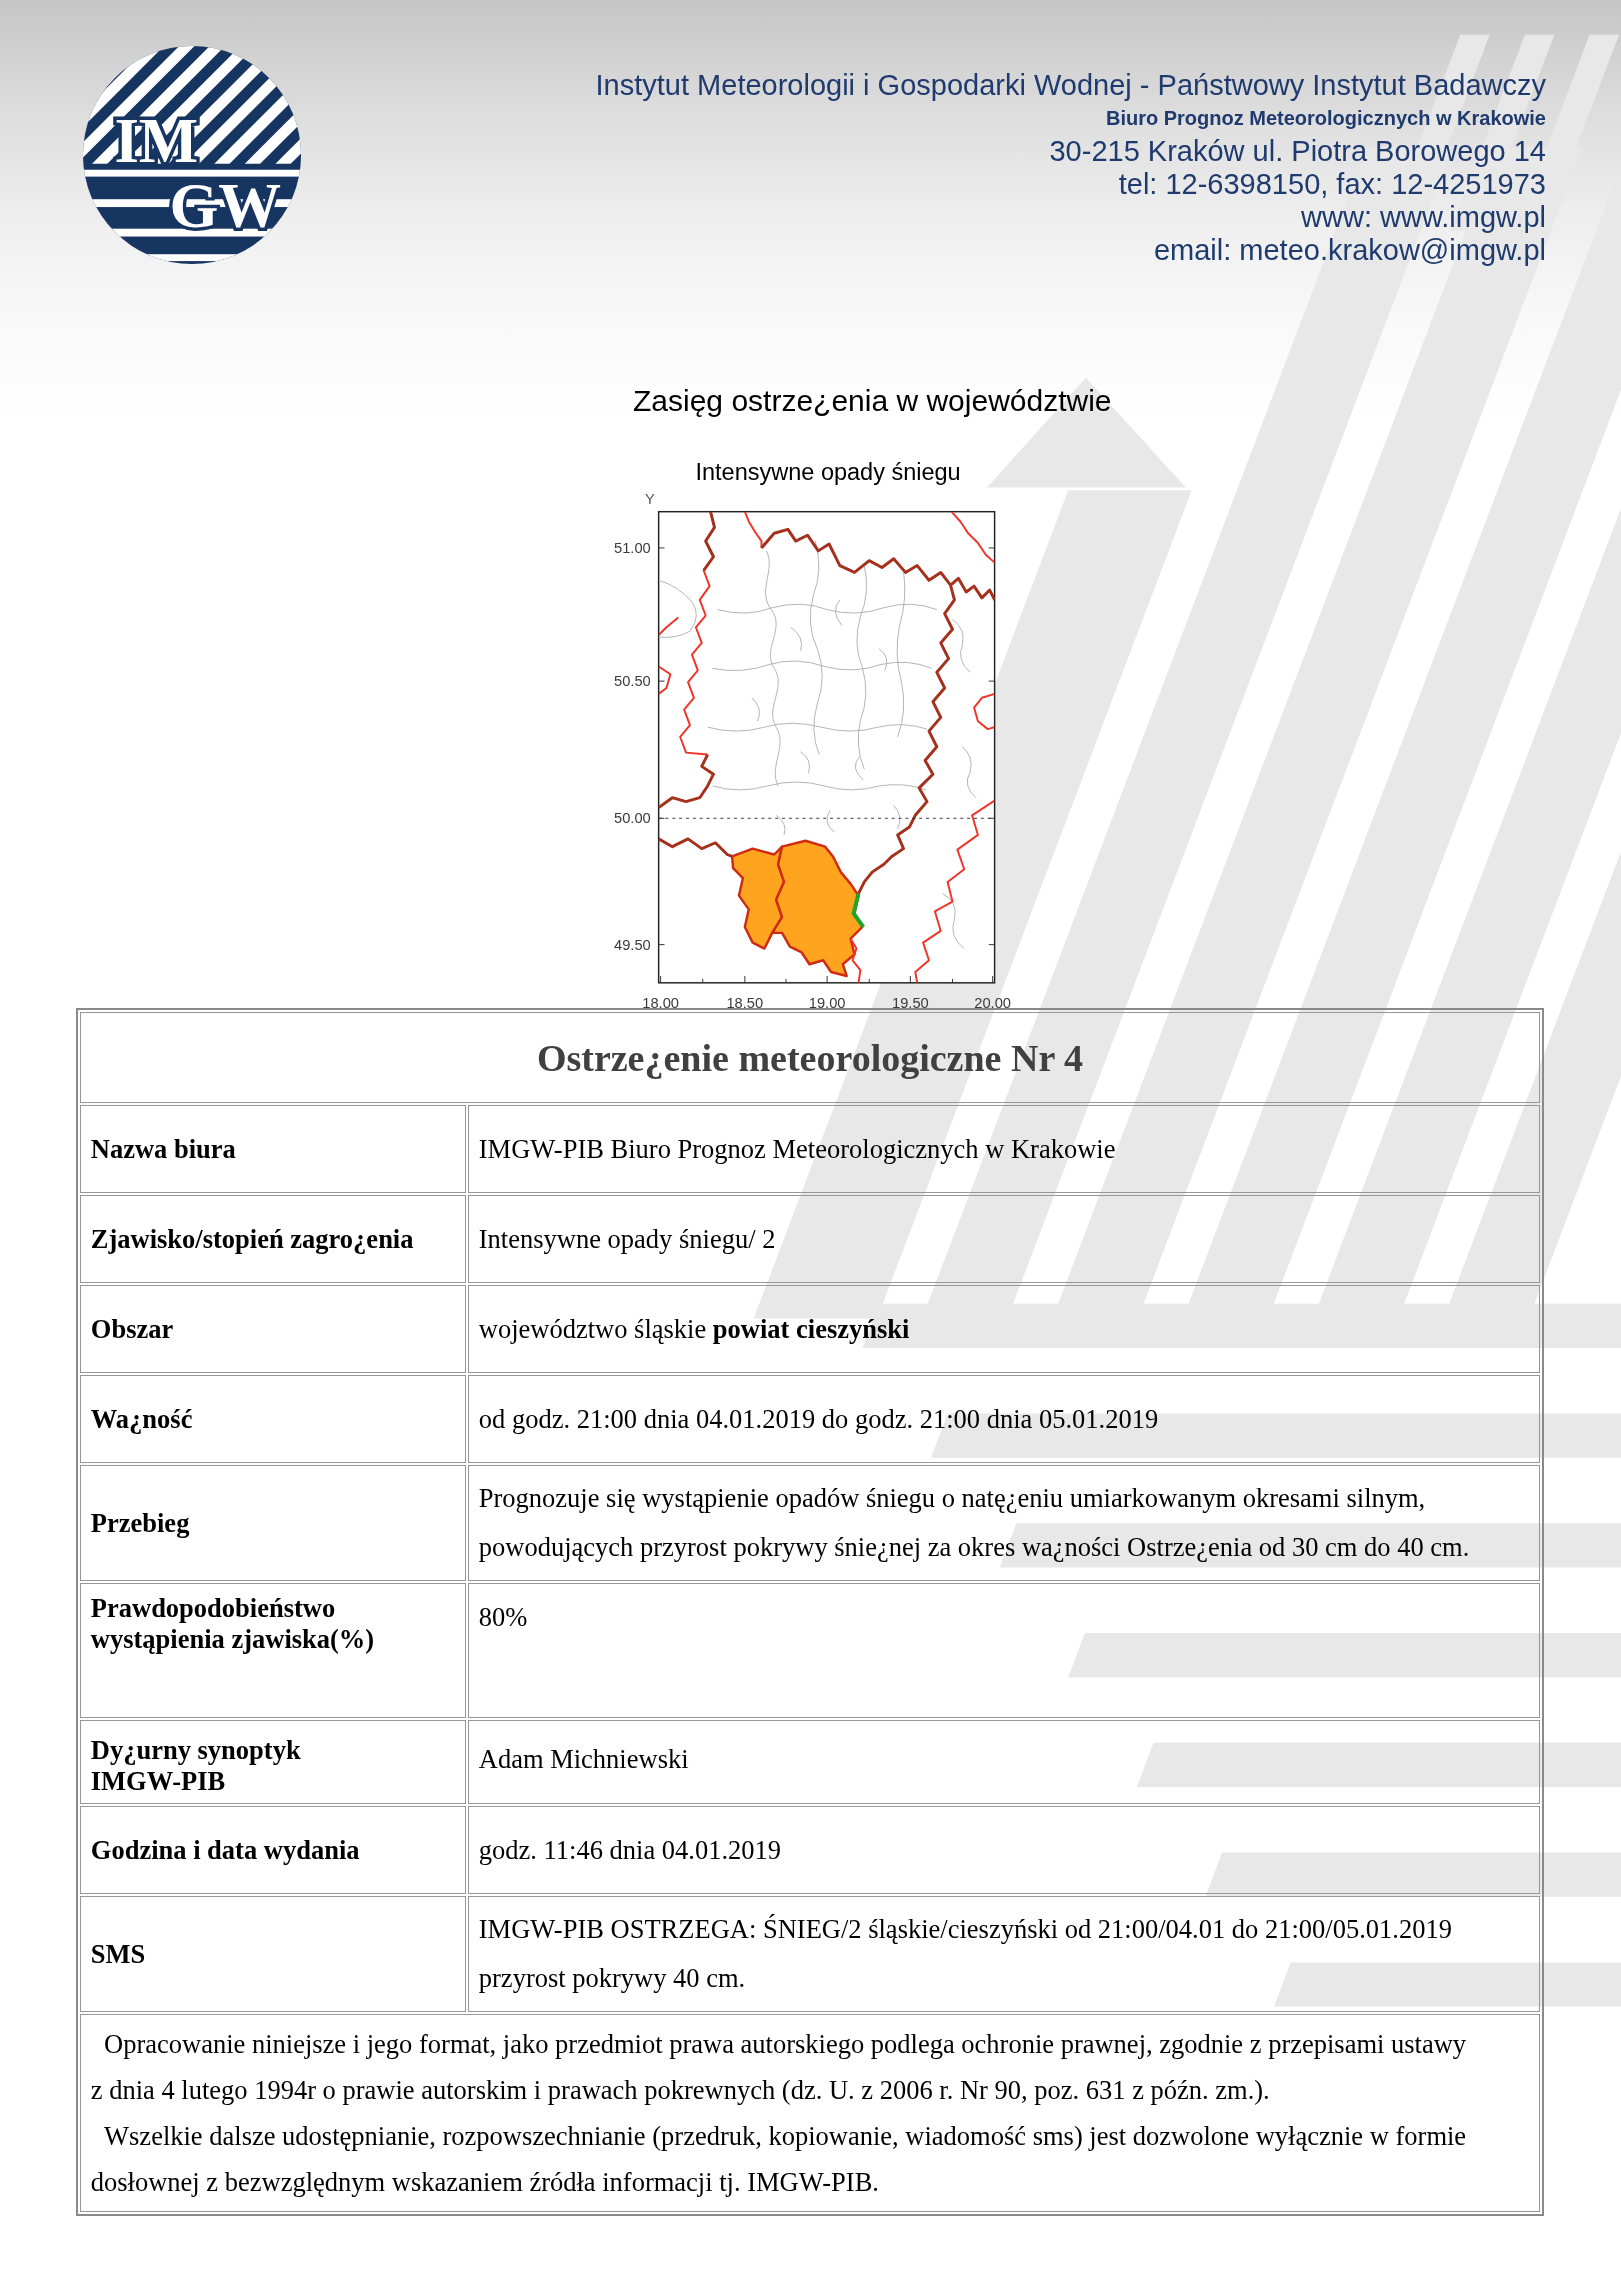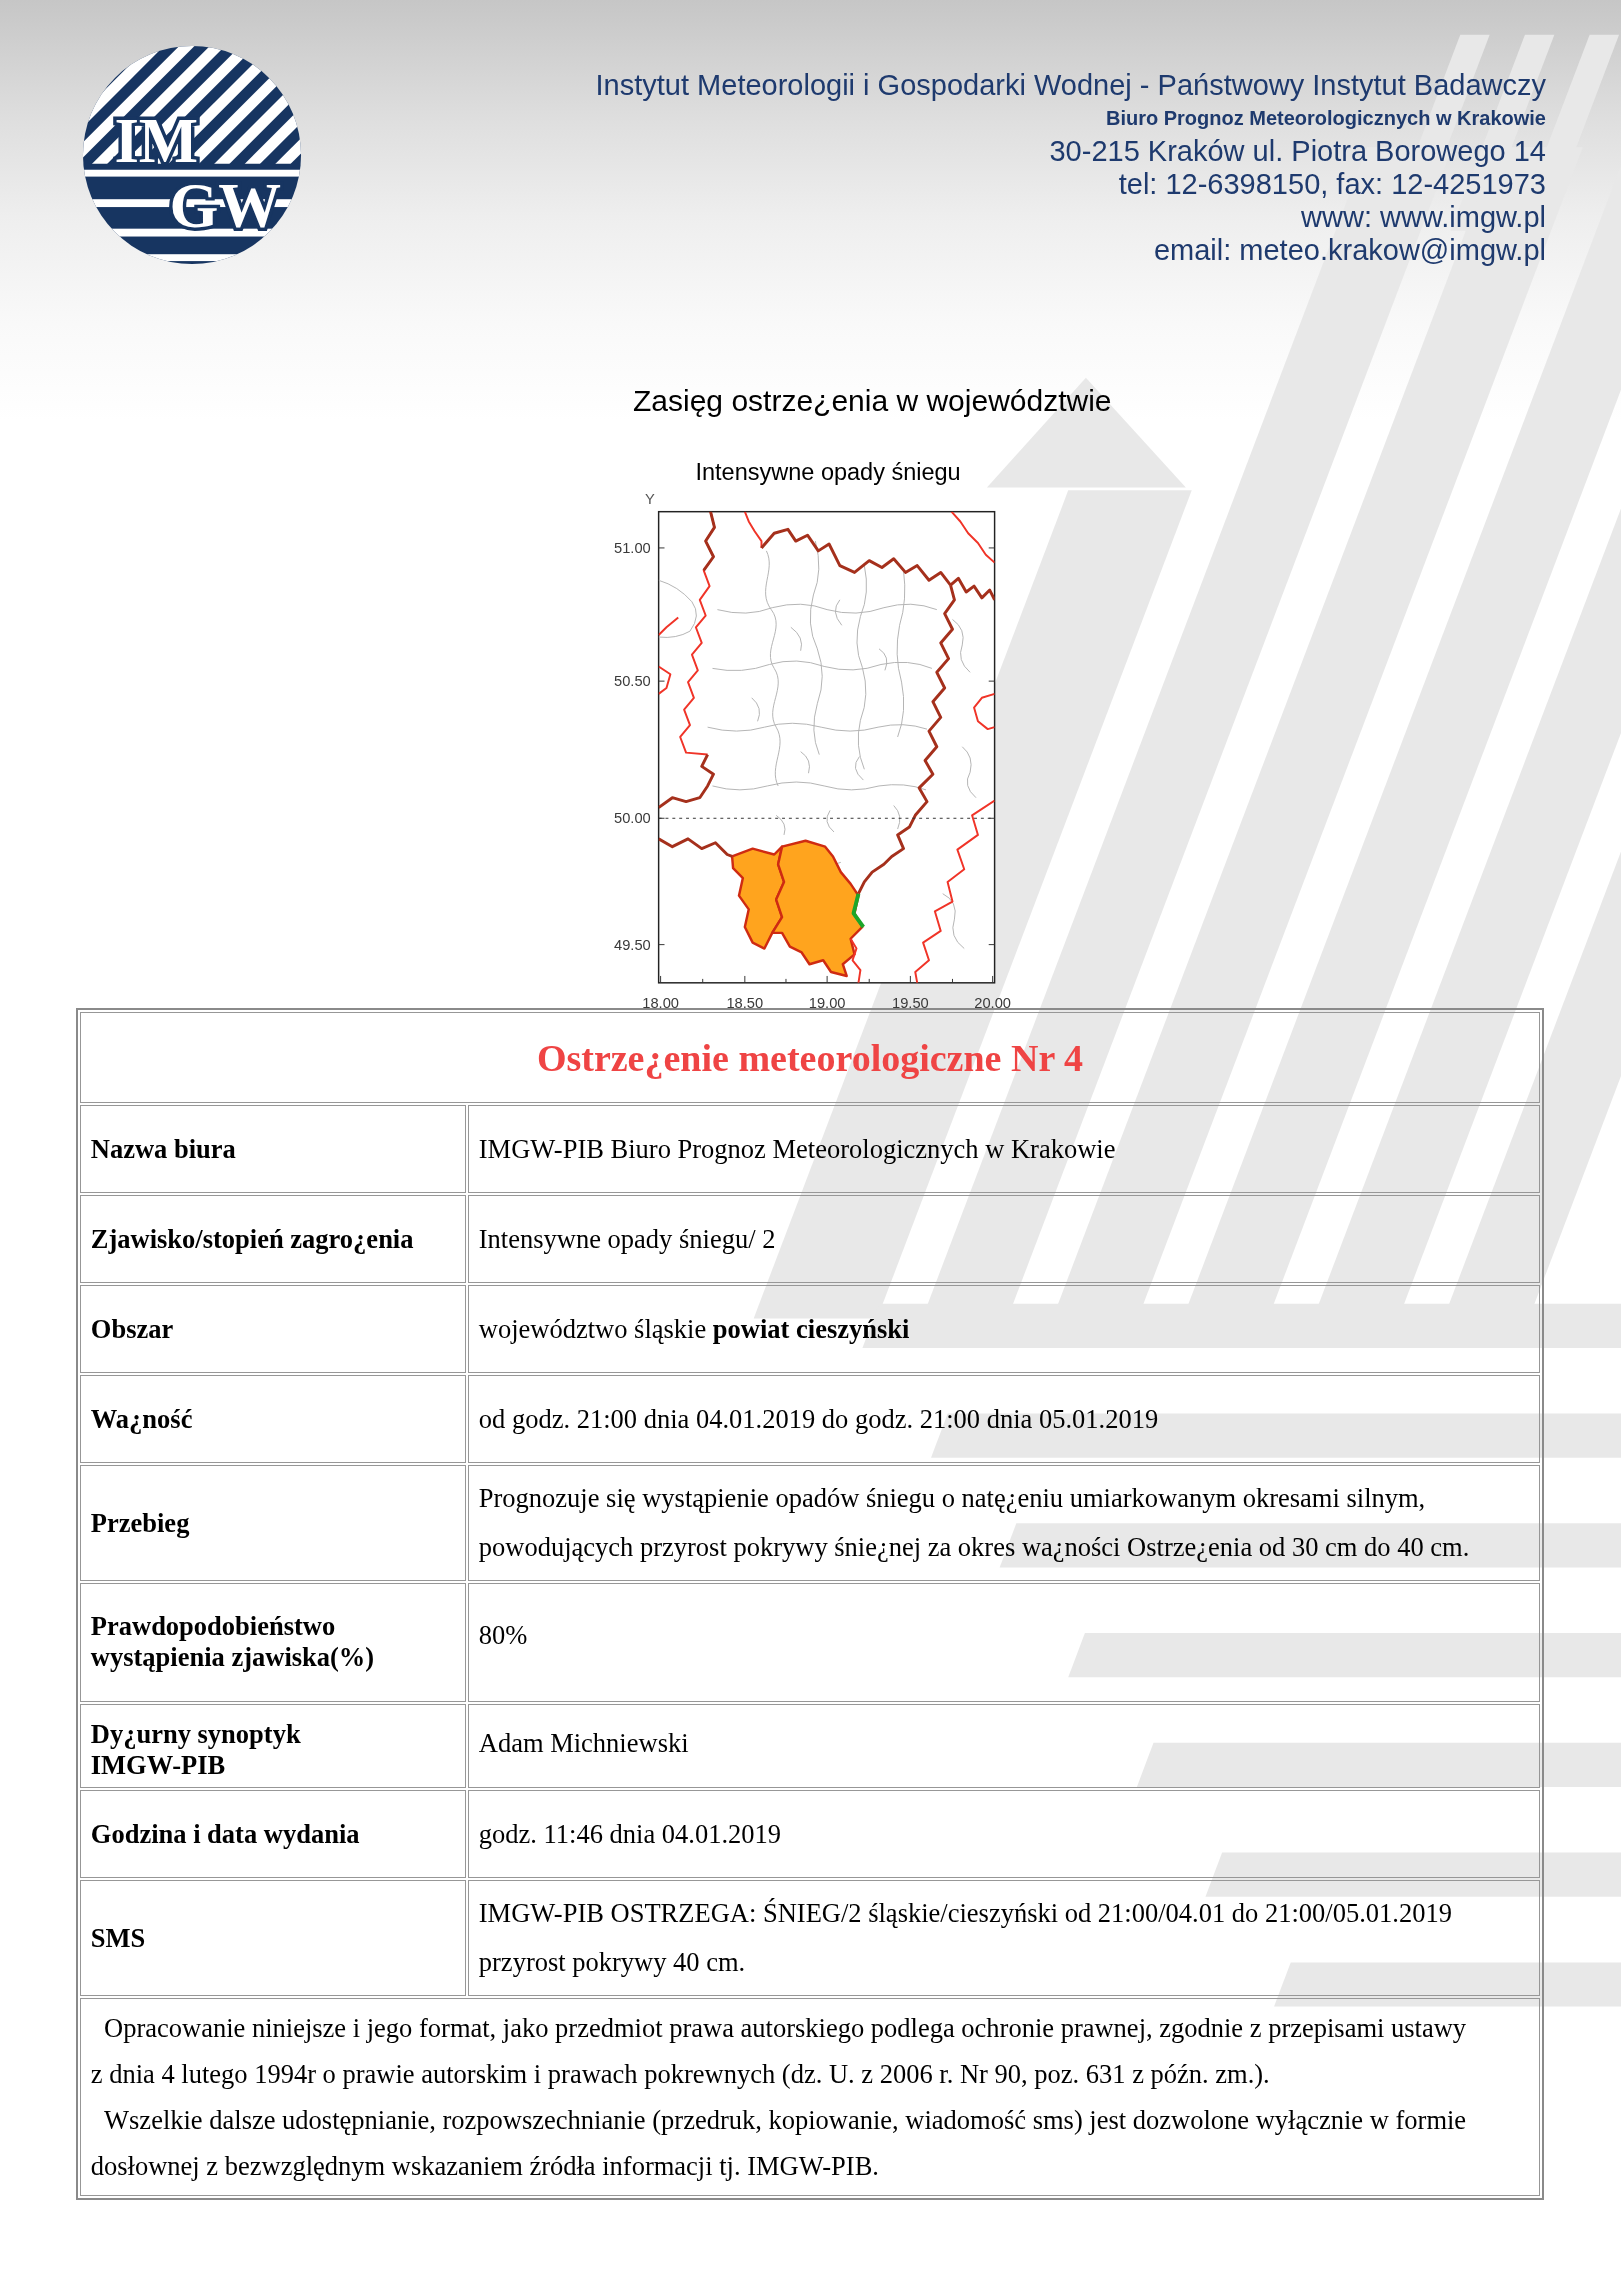--- a/index.html
+++ b/index.html
@@ -38,29 +38,29 @@
     border-collapse:separate;border-spacing:2px;
     border:2px solid #8a8a8a;
     font-family:"Liberation Serif",serif;font-size:26.5px;color:#000;
     background:transparent;
   }
   table.warning td{
     border:1px solid #979797;background:transparent;
     padding:5.9px 9.8px;vertical-align:middle;box-sizing:border-box;
   }
   td.title-cell{
-    text-align:center;font-weight:bold;font-size:38px;color:#ef4444;height:91px;
+    text-align:center;font-weight:bold;font-size:38px;color:#404040;height:91px;
   }
   td.lbl{font-weight:bold;width:386px;padding-left:7.8px;}
   .l2{display:block;}
   .v2{display:block;}
   td.val{line-height:49px;}
   tr.s td{height:88px;}
   tr.m td{height:116px;}
-  tr.p td{height:119px;vertical-align:top;padding-top:27px;}
+  tr.p td{height:135px;vertical-align:top;padding-top:9px;}
   tr.d td{height:84px;vertical-align:top;padding-top:13.7px;}
   td.footer-cell{
     height:196px;vertical-align:top;padding:11.8px 11.8px;line-height:46px;font-weight:normal;
   }
 </style>
 </head>
 <body>
 
 <div class="bg-gradient"></div>
 

